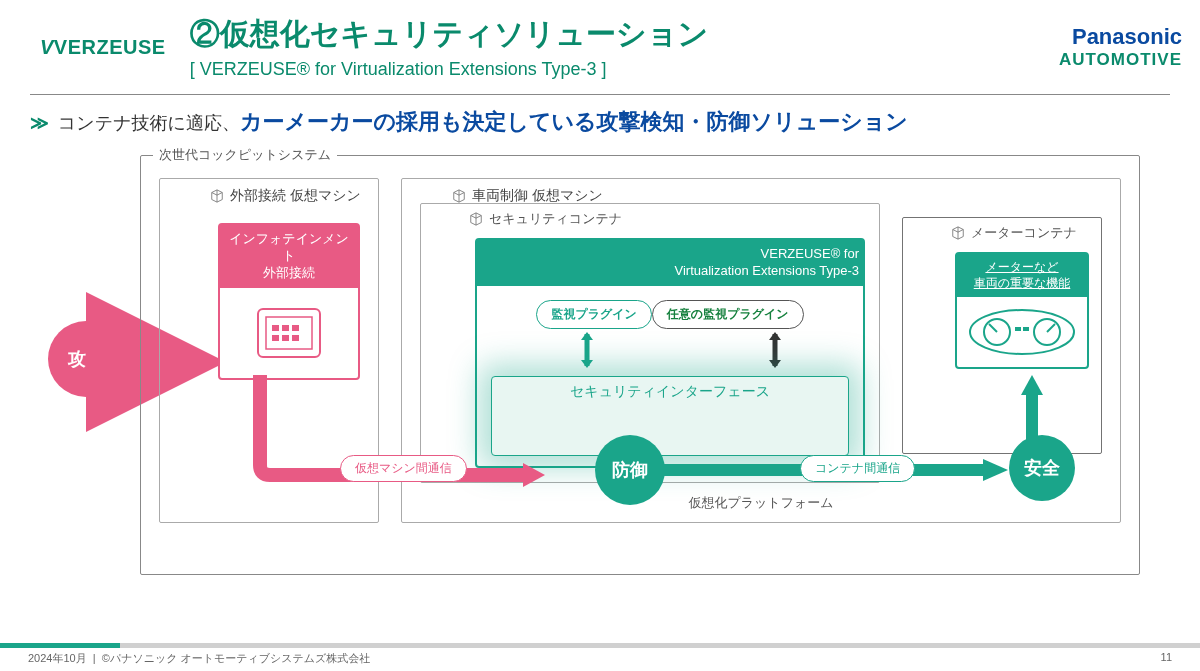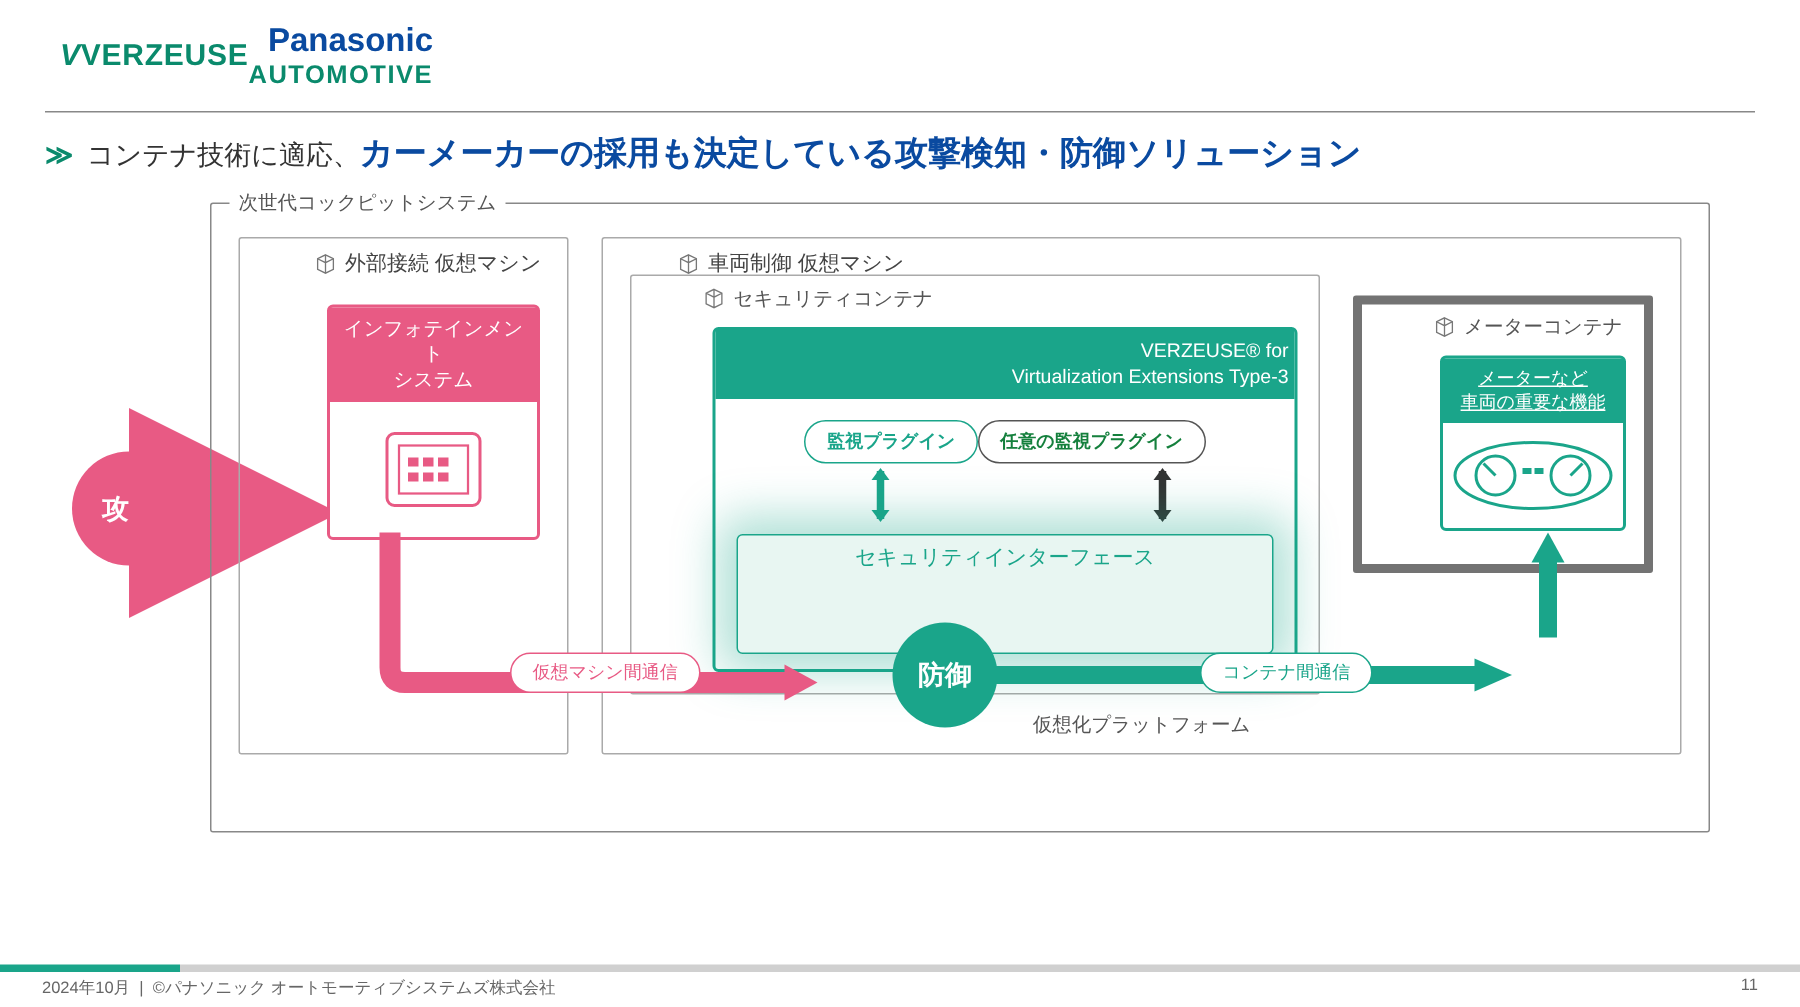--- a/index.html
+++ b/index.html
@@ -23,21 +23,21 @@
   .legend{position:absolute;top:-10px;left:12px;background:#fff;padding:0 6px;font-size:13px;color:#555;}
   .nextgen{top:0;left:80px;right:0;height:420px;}
   .vm-ext{top:22px;left:18px;width:220px;height:345px;border:1px solid #aaa;}
   .vm-ctrl{top:22px;left:260px;right:18px;height:345px;border:1px solid #aaa;}
   .vm-title{font-size:14px;color:#444;padding:8px 10px;display:flex;align-items:center;gap:6px;}
   .cube{width:14px;height:14px;display:inline-block;}
   .info-box{margin:10px 18px;border:2px solid #e85a84;border-radius:4px;background:#fff;text-align:center;}
   .info-head{background:#e85a84;color:#fff;font-size:13px;padding:6px 4px;line-height:1.3;}
   .tablet{display:flex;justify-content:center;align-items:center;height:90px;}
   .sec-container{position:absolute;top:24px;left:18px;width:460px;height:280px;border:1px solid #aaa;}
-  .meter-container{position:absolute;top:38px;right:18px;width:200px;height:185px;border:6px solid #737373;}
+  .meter-container{position:absolute;top:38px;right:18px;width:200px;height:237px;border:1px solid #737373;}
   .ct-title{font-size:13px;color:#555;padding:6px 8px;display:flex;align-items:center;gap:6px;}
   .verzeuse-box{margin:4px 14px 10px 14px;border:2px solid #1aa58a;border-radius:4px;height:230px;position:relative;background:#fff;}
   .vz-head{background:#1aa58a;color:#fff;text-align:right;font-size:13px;padding:6px 4px;line-height:1.3;}
   .plugins{display:flex;justify-content:center;margin-top:14px;}
   .plugin{border:1px solid #1aa58a;border-radius:16px;padding:5px 14px;font-size:12px;color:#1aa58a;background:#fff;font-weight:bold;}
   .plugin.alt{border-color:#555;color:#15803d;}
   .sif{position:absolute;bottom:10px;left:14px;right:14px;height:80px;border:1px solid #1aa58a;border-radius:4px;background:#e8f6f2;box-shadow:0 0 30px 12px rgba(26,165,138,.35);text-align:center;font-size:14px;color:#1aa58a;padding-top:6px;}
   .meter-box{margin:4px 12px;border:2px solid #1aa58a;border-radius:4px;text-align:center;}
   .meter-head{background:#1aa58a;color:#fff;font-size:12px;padding:6px 4px;line-height:1.3;text-decoration:underline;}
   .gauges{height:70px;display:flex;justify-content:center;align-items:center;}
@@ -55,20 +55,24 @@
   .fb1{background:#1aa58a;flex:0 0 120px;}
   .fb2{background:#d0d0d0;flex:1;}
   .footer-text{display:flex;justify-content:space-between;padding:3px 28px 0 28px;font-size:11px;color:#666;}
   svg{overflow:visible;}
 </style>
 </head>
 <body>
 
 <div class="header">
   <div class="logo-v"><span class="v">V</span><span>VERZEUSE</span></div>
+  <div class="title-block">
+    <div class="title">②仮想化セキュリティソリューション</div>
+    <div class="subtitle">[ VERZEUSE® for Virtualization Extensions Type-3 ]</div>
+  </div>
   <div class="pana">
     <div class="pana-top">Panasonic</div>
     <div class="pana-bot">AUTOMOTIVE</div>
   </div>
 </div>
 <hr class="hr">
 <div class="lead">
   <span class="chev">≫</span>
   <span class="pre">コンテナ技術に適応、</span><span class="em">カーメーカーの採用も決定している攻撃検知・防御ソリューション</span>
 </div>
@@ -93,21 +97,21 @@
 
     <div class="fieldset vm-ext">
       <div class="vm-title">
         <span class="cube"><svg viewBox="0 0 16 16">
               <path d="M8 1l6 3v8l-6 3-6-3V4z M8 1v14 M2 4l6 3 6-3" fill="none" stroke="#777" stroke-width="1"></path>
             </svg></span>
         <span>外部接続 仮想マシン</span>
       </div>
       <div class="info-box">
         <div class="info-head" style="white-space:pre-line;">インフォテインメント
-システム</div>
+外部接続</div>
         <div class="tablet">
           <svg width="70" height="56" viewBox="0 0 70 56">
               <rect x="4" y="4" width="62" height="48" rx="5" fill="none" stroke="#e85a84" stroke-width="2"></rect>
               <rect x="12" y="12" width="46" height="32" fill="none" stroke="#e85a84" stroke-width="1.5"></rect>
               <g fill="#e85a84">
                 <rect x="18" y="20" width="7" height="6"></rect>
                 <rect x="28" y="20" width="7" height="6"></rect>
                 <rect x="38" y="20" width="7" height="6"></rect>
                 <rect x="18" y="30" width="7" height="6"></rect>
                 <rect x="28" y="30" width="7" height="6"></rect>
@@ -193,20 +197,23 @@
   <div class="circle defense">
       <span>防御</span>
     </div>
 
   <svg class="arrow" style="left:600px;top:303px;" width="350" height="24">
     <line x1="0" y1="12" x2="325" y2="12" stroke="#1aa58a" stroke-width="12"></line>
     <path d="M323,1 L348,12 L323,23 z" fill="#1aa58a"></path>
   </svg>
   <div class="pill ct">コンテナ間通信</div>
 
+  <div class="circle safe">
+      <span>安全</span>
+    </div>
 
   <svg class="arrow" style="left:960px;top:220px;" width="24" height="70">
     <line x1="12" y1="70" x2="12" y2="18" stroke="#1aa58a" stroke-width="12"></line>
     <path d="M1,20 L12,0 L23,20 z" fill="#1aa58a"></path>
   </svg>
 
 </div>
 
 <div class="footer">
   <div class="footer-bar">

